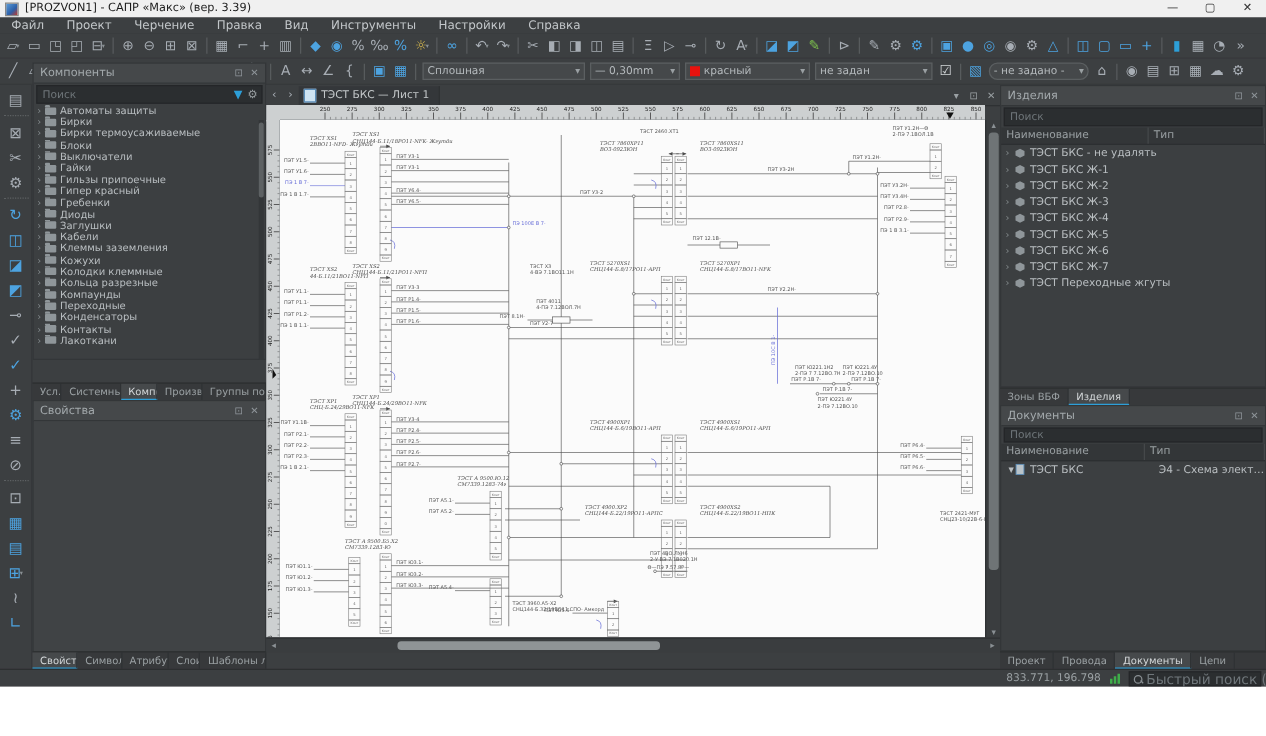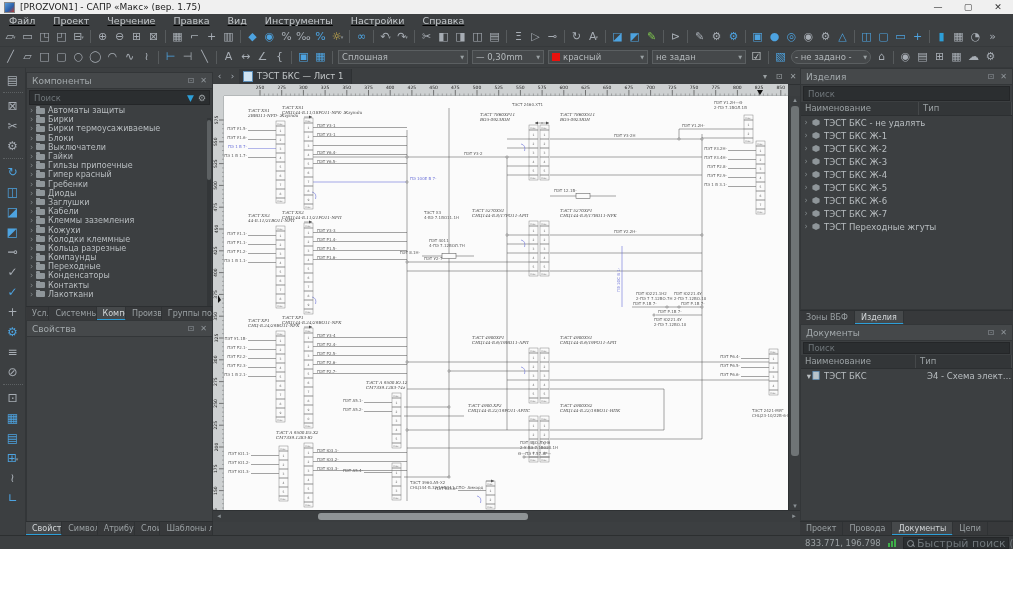--- a/index.html
+++ b/index.html
@@ -5,21 +5,21 @@
   html,body{margin:0;padding:0;background:#fff;}
   body{width:1013px;height:589px;font-family:"DejaVu Sans","Liberation Sans",sans-serif;overflow:hidden;position:relative;}
   #app{position:absolute;left:0;top:0;width:1013px;height:548px;background:#3c3f41;border-bottom:1px solid #2a2c2e;}
   .abs{position:absolute;}
   
   #titlebar{left:0;top:0;width:1013px;height:14px;background:#f0f0f0;display:flex;align-items:center;font-size:9px;color:#1c1c1c;}
   #appicon{width:9px;height:9px;margin:0 5px 0 4px;background:linear-gradient(135deg,#5a9bd8 0%,#2c5fa8 60%,#c0392b 100%);border:1px solid #888;}
   #winbtns{margin-left:auto;display:flex;align-items:center;}
   #winbtns span{width:30px;text-align:center;font-size:9px;color:#333;cursor:default;}
   
-  #menubar{left:0;top:14px;width:1013px;height:13px;background:#3c3f41;border-bottom:1px solid #333638;display:flex;align-items:flex-start;text-decoration:underline;}
+  #menubar{left:0;top:14px;width:1013px;height:13px;background:#3c3f41;border-bottom:1px solid #333638;display:flex;align-items:flex-start;}
   .menu-item{font-size:9.5px;color:#c3c7ca;padding:0 9px;line-height:13px;}
   
   .tbar{left:0;width:1013px;height:20px;background:#3c3f41;display:flex;align-items:center;border-bottom:1px solid #36393b;padding-left:2px;box-sizing:border-box;}
   #tb1{top:27px;}
   #tb2{top:47px;height:21px;}
   .ic{width:17px;height:16px;line-height:16px;text-align:center;font-size:11px;color:#a7adb4;flex:none;cursor:default;}
   .ic .dd{font-size:5px;color:#8a9094;vertical-align:middle;margin-left:-1px;}
   .tsep{width:1px;height:13px;background:#575b5d;margin:0 3px;flex:none;}
   .tsel{height:14px;background:#45484a;border:1px solid #5b5f61;color:#b4b9bc;font-size:8.5px;display:flex;align-items:center;padding:0 3px;margin:0 2px;flex:none;box-sizing:border-box;}
   .tsel .val{flex:1;overflow:hidden;white-space:nowrap;}
@@ -86,21 +86,21 @@
   #qsearch span{font-size:11px;color:#6f767a;white-space:nowrap;}
   .emptybody{background:#404345;}
 </style>
 </head>
 <body>
 
 <div id="app">
 
   <div id="titlebar" class="abs">
     <div id="appicon"></div>
-    <span>[PROZVON1] - САПР «Макс» (вер. 1.75)</span>
+    <span>[PROZVON1] - САПР «Макс» (вер. 3.39)</span>
     <div id="winbtns">
       <span>—</span>
       <span>▢</span>
       <span>✕</span>
     </div>
   </div>
 
   <div id="menubar" class="abs">
       <span class="menu-item">Файл</span>
       <span class="menu-item">Проект</span>
@@ -256,21 +256,21 @@
       <div class="ic"><span>⊘</span></div>
       <div class="rsep"></div>
       <div class="ic"><span>⊡</span></div>
       <div class="ic"><span style="color: rgb(77, 163, 224);">▦</span></div>
       <div class="ic"><span style="color: rgb(77, 163, 224);">▤</span></div>
       <div class="ic"><span style="color: rgb(77, 163, 224);">⊞</span><span class="dd">▾</span></div>
       <div class="ic"><span>≀</span></div>
       <div class="ic"><span style="color: rgb(77, 163, 224);">∟</span></div>
     </div>
 
-  <div class="abs panel" style="left:26px;top:72px;width:187px;height:238px;">
+  <div class="abs panel" style="left:26px;top:50px;width:187px;height:238px;">
     <div class="phead">
       <span>Компоненты</span>
       <span class="sp"></span>
       <span class="pbtn">⊡</span>
       <span class="pbtn">✕</span>
     </div>
     <div class="searchrow">
       <input readonly="" placeholder="Поиск" style="">
       <span class="funnel">▼</span>
       <span class="gear">⚙</span>

